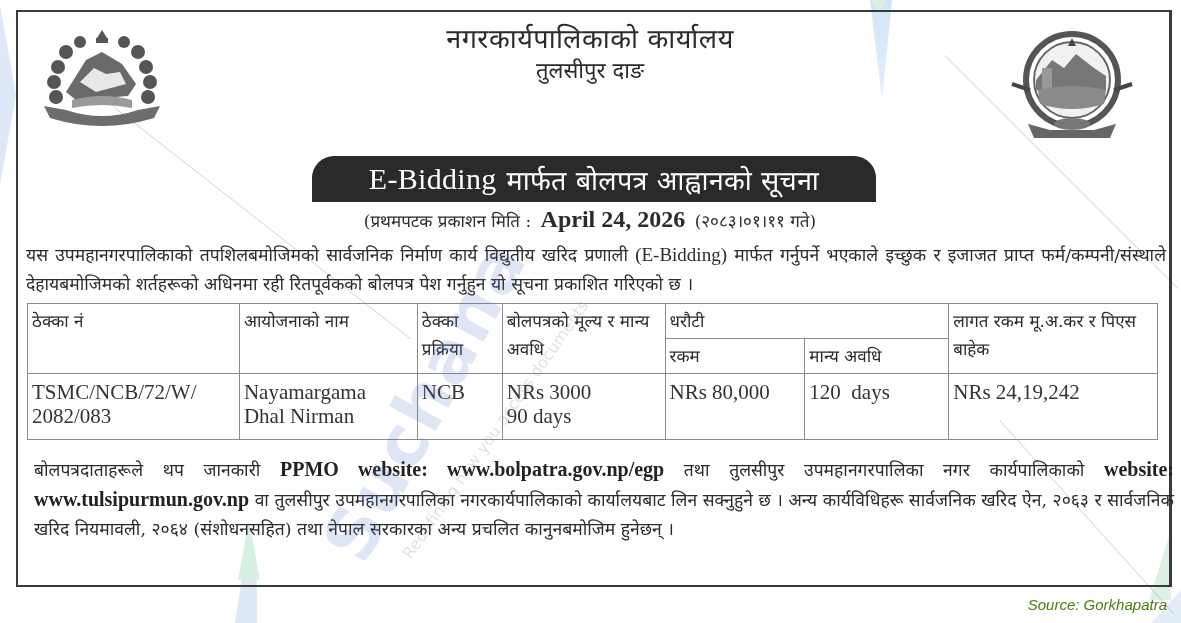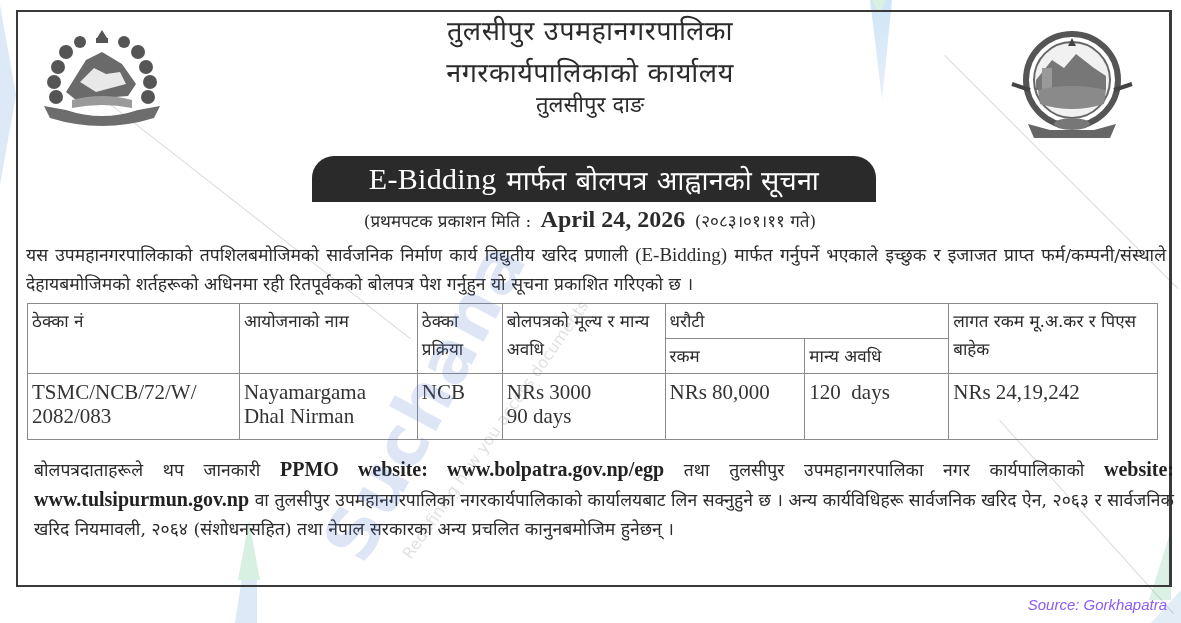--- a/index.html
+++ b/index.html
@@ -103,21 +103,21 @@
 
     .closing {
       position: absolute; left: 26px; top: 455px; width: 1140px;
       font-size: 17.5px; line-height: 29px; color: #2b2b2b; text-align: justify; margin-left: 8px;
     }
     .closing b { font-family: "Liberation Serif", serif; font-size: 20px; font-weight: bold; color: #222; }
 
     .source {
       position: absolute; right: 14px; top: 596px;
       font-family: "Liberation Sans", sans-serif; font-style: italic;
-      font-size: 15px; color: #8b5cf6;
+      font-size: 15px; color: #4d7c0f;
     }
   </style>
 </head>
 <body>
 
 <div class="page">
 
   <div class="wm-tri wm-left"></div>
   <div class="wm-tri wm-top"></div>
   <div class="wm-tri wm-top-green"></div>
@@ -161,21 +161,20 @@
       <rect x="40" y="44" width="10" height="22" fill="#999"></rect>
       <path d="M36 66 Q70 58 104 66 L102 80 Q70 90 38 80Z" fill="#8a8a8a"></path>
       <path d="M70 14 l-4 8 h8z" fill="#444"></path>
       <path d="M10 60 L28 66 M130 60 L112 66" stroke="#444" stroke-width="4"></path>
       <ellipse cx="70" cy="100" rx="18" ry="6" fill="#777"></ellipse>
       <path d="M26 100 L48 106 L92 106 L114 100 L108 114 L32 114Z" fill="#666"></path>
     </svg>
   </div>
 
   <div class="head-block">
-    <div class="head-line1">तुलसीपुर उपमहानगरपालिका</div>
     <div class="head-line2">नगरकार्यपालिकाको कार्यालय</div>
     <div class="head-line3">तुलसीपुर दाङ</div>
   </div>
 
   <div class="title-banner">
     <span class="en">E-Bidding</span>
     <span>मार्फत बोलपत्र आह्वानको सूचना</span>
   </div>
 
   <div class="pubdate">

